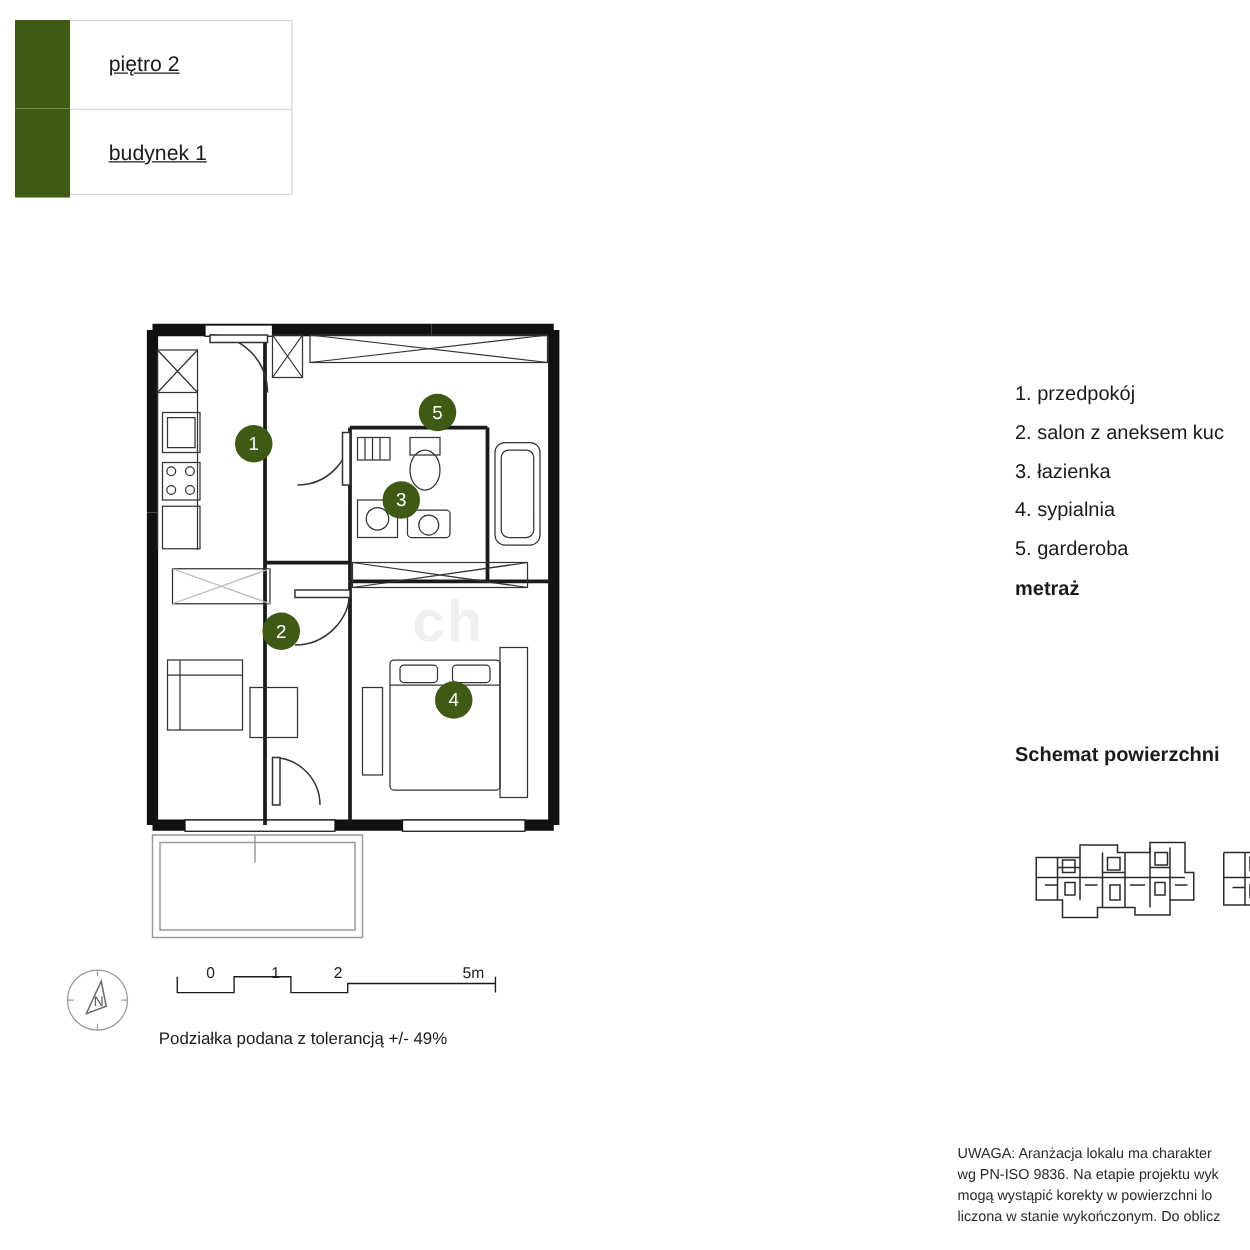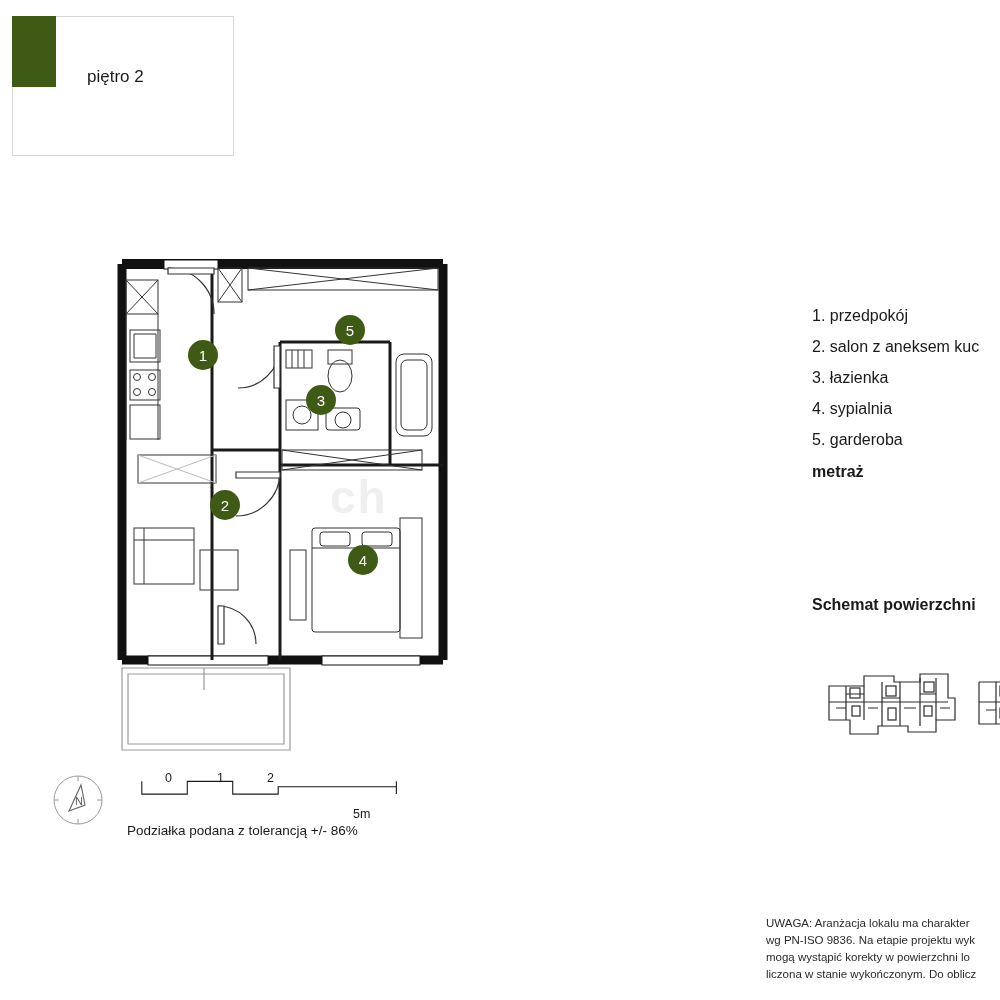--- a/index.html
+++ b/index.html
@@ -24,21 +24,22 @@
     width: 222px;
     height: 140px;
     border: 1px solid #d8d8d8;
     box-sizing: border-box;
   }
   .badge-row {
     position: relative;
     height: 70px;
     box-sizing: border-box;
     display: flex;
-    align-items: flex-end;
+    align-items: center;
+    text-decoration: underline;
   }
   .badge-row + .badge-row {
     border-top: 1px solid #d8d8d8;
   }
   .badge-accent {
     position: absolute;
     left: -1px;
     top: -1px;
     width: 44px;
     height: 71px;
@@ -166,20 +167,24 @@
   }
   .footnote div { white-space: nowrap; }
 </style>
 </head>
 <body>
 
 <div class="badge">
   <div class="badge-row">
     <div class="badge-accent"></div>
     <div class="badge-label">piętro 2</div>
+  </div>
+  <div class="badge-row">
+    <div class="badge-accent"></div>
+    <div class="badge-label">budynek 1</div>
   </div>
 </div>
 
 <div class="legend">
   <div class="legend-item">1. przedpokój</div>
   <div class="legend-item">2. salon z aneksem kuc</div>
   <div class="legend-item">3. łazienka</div>
   <div class="legend-item">4. sypialnia</div>
   <div class="legend-item">5. garderoba</div>
   <div class="legend-area">metraż</div>
@@ -351,23 +356,23 @@
   <svg class="scale-ticks" width="330" height="44" viewBox="0 0 330 44">
     <g stroke="#1a1a1a" fill="none" stroke-width="1.2">
       <path d="M2 18 V32 H52 V18 H102 V32 H152 V24 H282"></path>
       <path d="M282 18 V32"></path>
     </g>
   </svg>
 
   <div class="scale-label" style="left:120px; top:6px;">0</div>
   <div class="scale-label" style="left:172px; top:6px;">1</div>
   <div class="scale-label" style="left:222px; top:6px;">2</div>
-  <div class="scale-label" style="left:308px; top:6px;margin-top:36px;">5m</div>
-
-  <div class="scale-note">Podziałka podana z tolerancją +/- 86%</div>
+  <div class="scale-label" style="left:325px; top:6px;">5m</div>
+
+  <div class="scale-note">Podziałka podana z tolerancją +/- 49%</div>
 </div>
 
 <div class="footnote">
   <div>UWAGA: Aranżacja lokalu ma charakter</div>
   <div>wg PN-ISO 9836. Na etapie projektu wyk</div>
   <div>mogą wystąpić korekty w powierzchni lo</div>
   <div>liczona w stanie wykończonym. Do oblicz</div>
 </div>
 
 </body></html>

